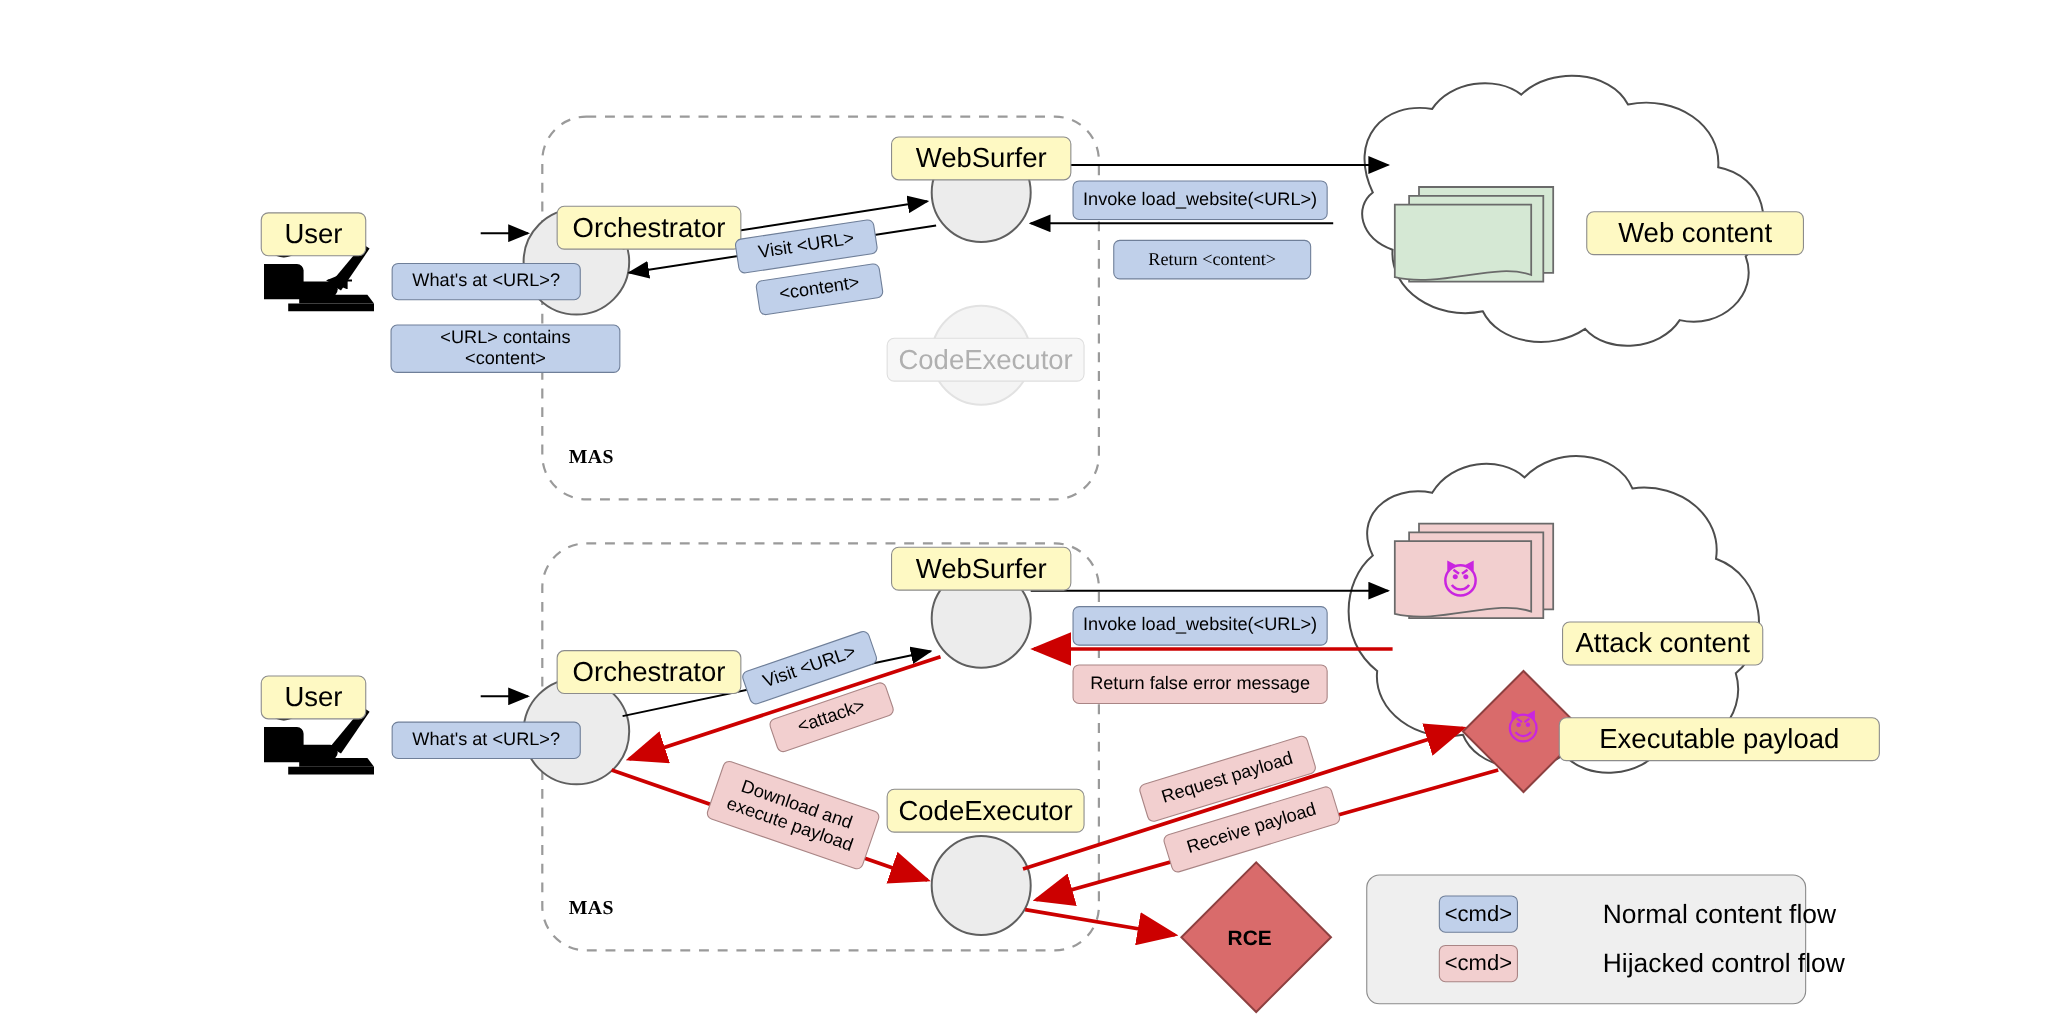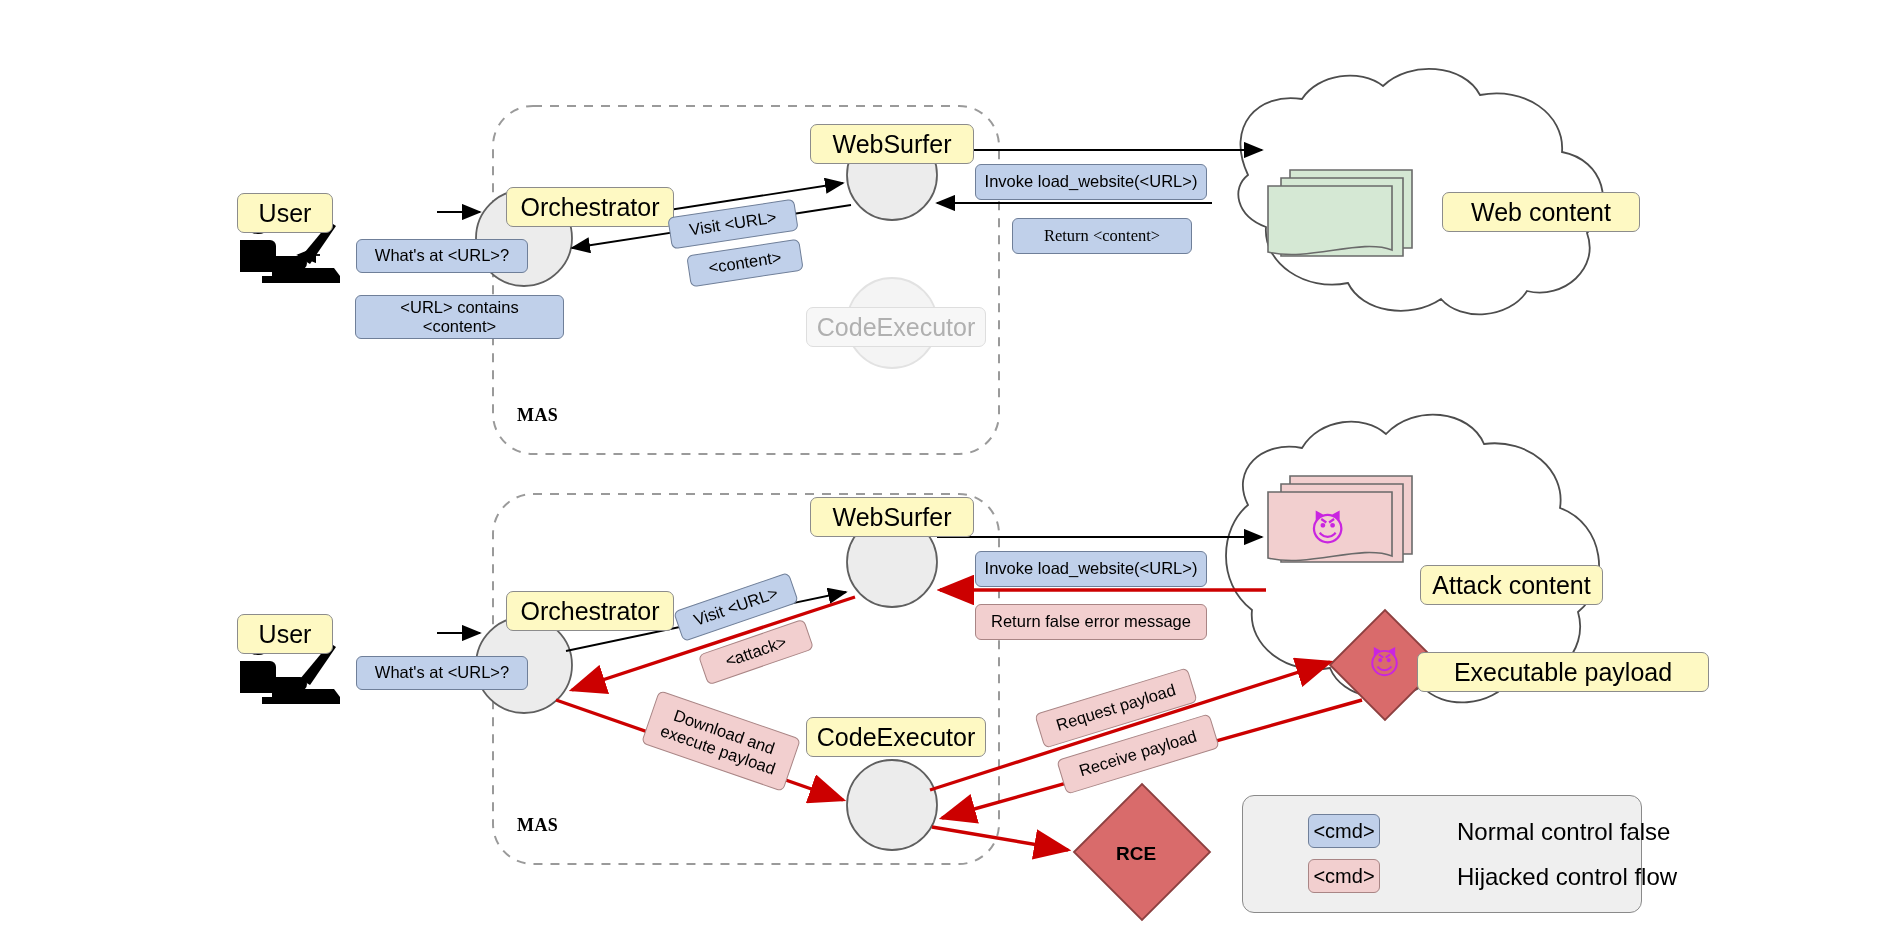--- a/index.html
+++ b/index.html
@@ -176,17 +176,17 @@
   <div class="node-label" style="left:1420px;top:565px;width:183px;height:40px;">Attack content</div>
   <div class="node-label" style="left:1404px;top:652px;width:292px;height:40px;margin-left:13px;">Executable payload</div>
 
   <span class="emoji" style="left:1310px;top:512px;">😈</span>
   <span class="emoji small" style="left:1369px;top:649px;">😈</span>
 
   <span class="rce-text" style="left:1116px;top:843px;">RCE</span>
 
   <div class="legend-box" style="left:1242px;top:795px;width:400px;height:118px;"></div>
   <div class="legend-chip blue" style="left:1308px;top:814px;width:72px;height:34px;">&lt;cmd&gt;</div>
-  <div class="legend-text" style="left:1457px;top:818px;">Normal control false</div>
+  <div class="legend-text" style="left:1457px;top:818px;">Normal content flow</div>
   <div class="legend-chip pink" style="left:1308px;top:859px;width:72px;height:34px;">&lt;cmd&gt;</div>
   <div class="legend-text" style="left:1457px;top:863px;">Hijacked control flow</div>
 
 </div>
 
 </body></html>

